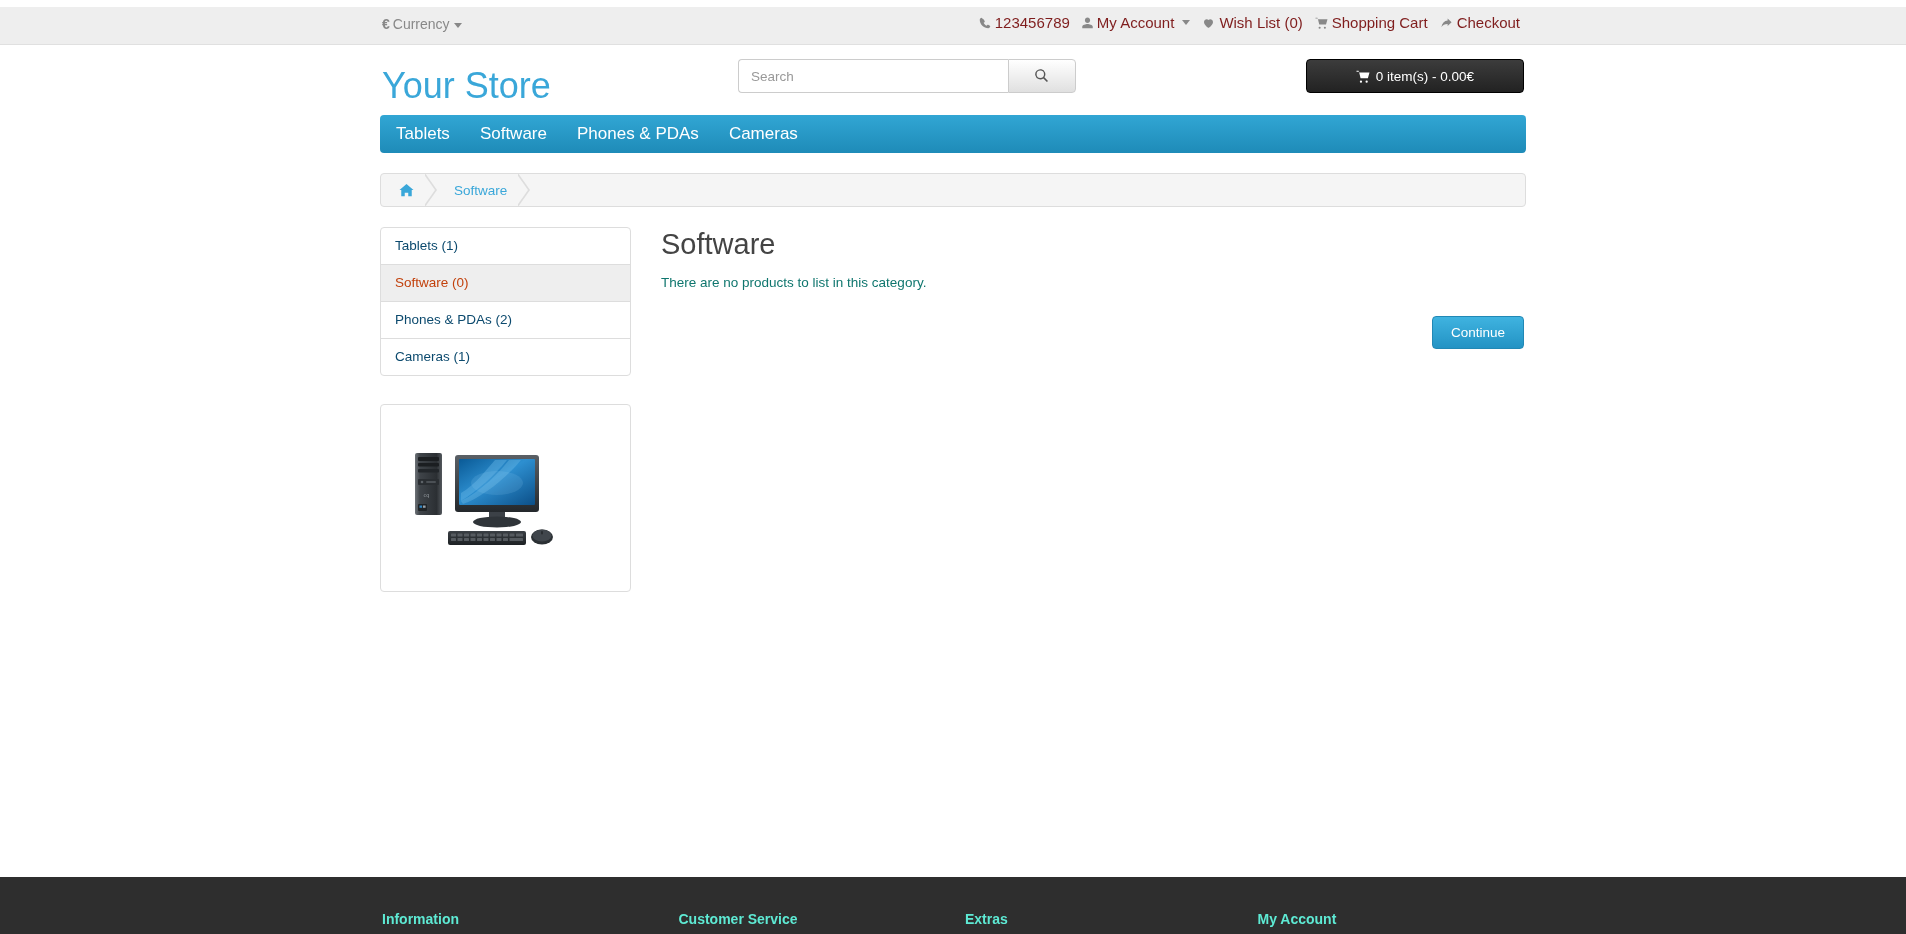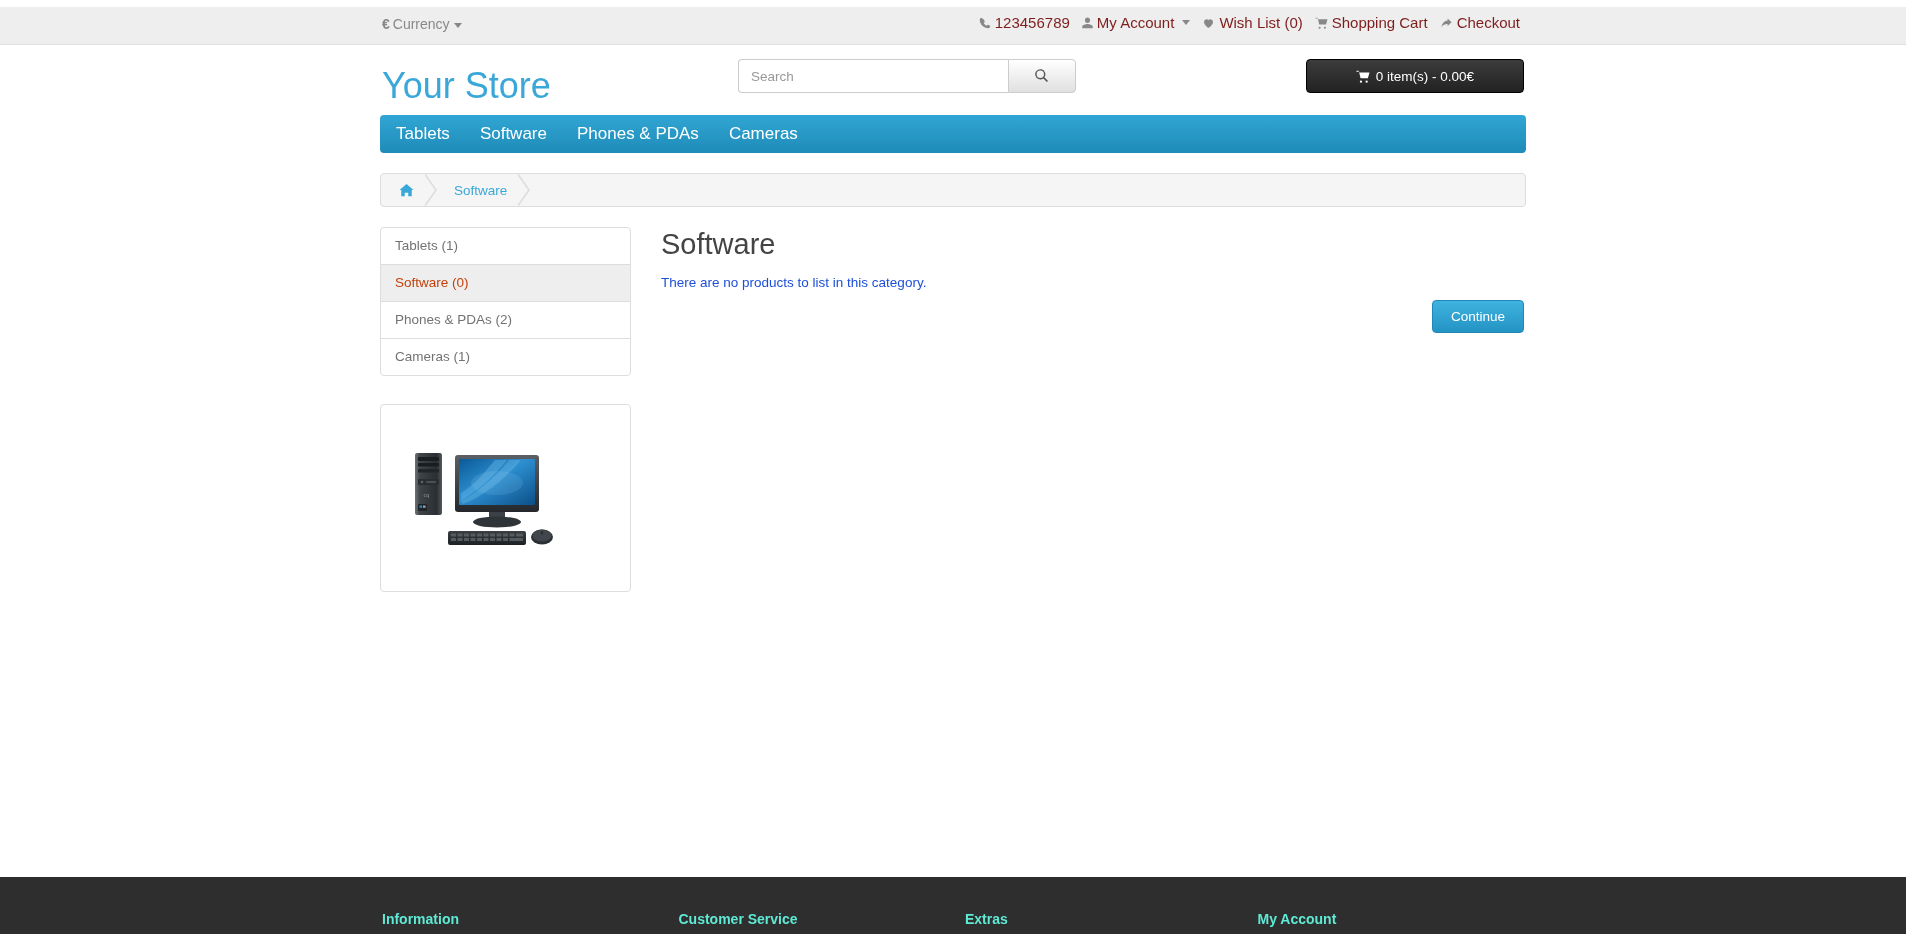--- a/index.html
+++ b/index.html
@@ -212,21 +212,21 @@
   .sidebar { width: 251px; flex: 0 0 251px; }
   .panel-list {
     border: 1px solid #dddddd;
     border-radius: 4px;
     background: #ffffff;
     overflow: hidden;
   }
   .panel-list .li {
     padding: 10px 14px;
     font-size: 13.5px;
-    color: #737373;
+    color: #0c4a6e;
     border-bottom: 1px solid #dddddd;
     cursor: pointer;
     line-height: 16px;
   }
   .panel-list .li:last-child { border-bottom: none; }
   .panel-list .li.active {
     background: #eeeeee;
     color: #c2410c;
   }
   .banner {
@@ -247,22 +247,22 @@
   }
   .page-title {
     font-size: 29px;
     font-weight: normal;
     color: #444444;
     line-height: 34px;
     margin-bottom: 14px;
   }
   .empty-text {
     font-size: 13.5px;
-    color: #1d4ed8;
-    margin-bottom: 10px;
+    color: #0f766e;
+    margin-bottom: 26px;
   }
   .btn-row { display: flex; justify-content: flex-end; padding-right: 2px; }
   .btn-primary {
     background: linear-gradient(to bottom, #3fb3e0 0%, #2393c4 100%);
     border: 1px solid #2188b5;
     border-radius: 4px;
     color: #ffffff;
     font-size: 13.5px;
     padding: 8px 18px;
     cursor: pointer;

